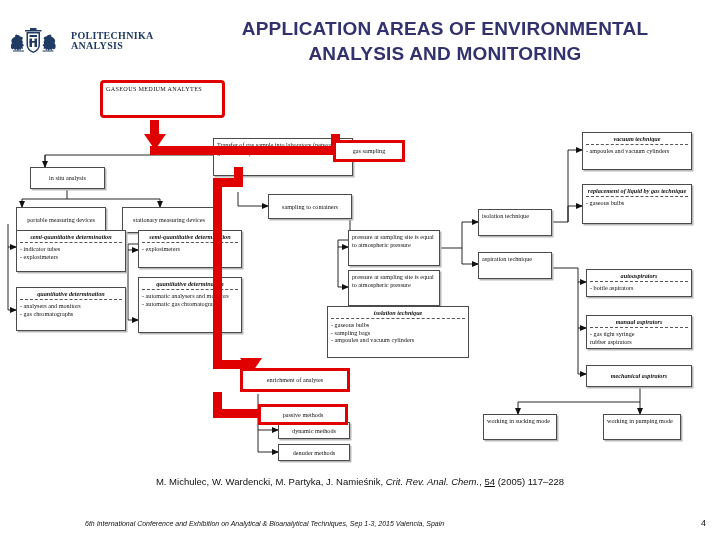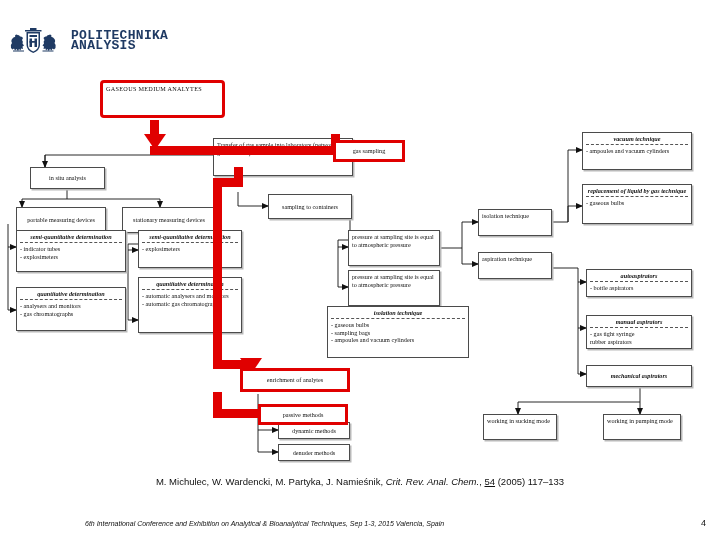--- a/index.html
+++ b/index.html
@@ -7,22 +7,22 @@
     width:720px;height:540px;background:#ffffff;
     font-family:"Liberation Serif", serif;
     overflow:hidden;position:relative;
   }
   #slide{position:absolute;left:0;top:0;width:720px;height:540px;background:#fff;}
 
   
   .logo-wrap{position:absolute;left:8px;top:26px;display:flex;align-items:center;gap:5px;}
   .crest{width:58px;height:30px;display:block;}
   .logo-text{
-    font-family:Liberation Mono, monospace;
-    font-size:13px;font-weight:bold;color:#1f3a63;line-height:10px;
+    font-family:Liberation Serif, serif;
+    font-size:10px;font-weight:bold;color:#1f3a63;line-height:10px;
     letter-spacing:.3px;
   }
   .title{
     position:absolute;left:180px;top:16px;width:530px;
     text-align:center;
     font-family:"Liberation Sans", sans-serif;
     font-size:19px;font-weight:bold;color:#32326e;line-height:25px;
     letter-spacing:.2px;
   }
 
@@ -100,20 +100,22 @@
         <path d="M44 4 h13 v4 h-13z"></path>
       </g>
     </svg>
     <div class="logo-text">
       <div>POLITECHNIKA</div>
       <div>ANALYSIS</div>
     </div>
   </div>
 
   <div class="title">
+    <div>APPLICATION AREAS OF ENVIRONMENTAL</div>
+    <div>ANALYSIS AND MONITORING</div>
   </div>
 
   <div id="diagram">
 
     <svg id="wires" viewBox="0 0 720 400">
       <defs>
         <marker id="ar" markerWidth="7" markerHeight="7" refX="6" refY="3" orient="auto" markerUnits="userSpaceOnUse">
           <path d="M0,0 L7,3 L0,6 z" fill="#111"></path>
         </marker>
       </defs>
@@ -290,19 +292,19 @@
 
     <div class="box shadow center" style="left:278px;top:350px;width:72px;height:17px;">
       <span>dynamic methods</span>
     </div>
     <div class="box shadow center" style="left:278px;top:372px;width:72px;height:17px;">
       <span>denuder methods</span>
     </div>
   </div>
 
   <div class="cite">
-    <span>M. Michulec, W. Wardencki, M. Partyka, J. Namieśnik, </span><i>Crit. Rev. Anal. Chem.</i><span>, </span><u>54</u><span> (2005) 117–133</span>
+    <span>M. Michulec, W. Wardencki, M. Partyka, J. Namieśnik, </span><i>Crit. Rev. Anal. Chem.</i><span>, </span><u>54</u><span> (2005) 117–228</span>
   </div>
 
   <div class="conf">6th International Conference and Exhibition on Analytical &amp; Bioanalytical Techniques, Sep 1-3, 2015 Valencia, Spain</div>
   <div class="pageno">4</div>
 
 </div>
 
 </body></html>

